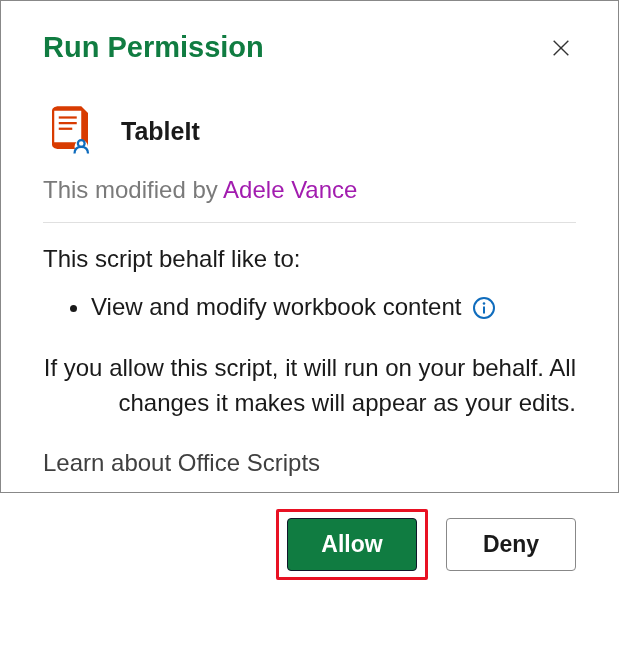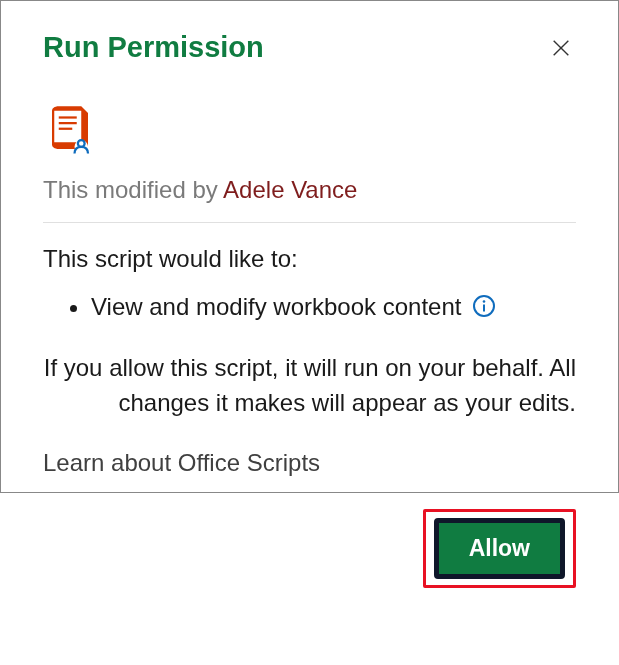--- a/index.html
+++ b/index.html
@@ -56,21 +56,21 @@
       font-size: 25px;
       font-weight: 600;
       color: #1a1a1a;
     }
     .modified-by {
       margin-top: 18px;
       font-size: 24px;
       color: #7a7a7a;
     }
     .modified-by a {
-      color: #7f1d1d;
+      color: #a21caf;
       text-decoration: none;
     }
     .divider {
       border: none;
       border-top: 1px solid #e0e0e0;
       margin-top: 18px;
     }
     .permissions-intro {
       margin-top: 22px;
       font-size: 24px;
@@ -81,21 +81,21 @@
       padding-left: 48px;
       list-style: disc;
     }
     .permissions-list li {
       font-size: 24px;
       color: #1a1a1a;
       display: list-item;
     }
     .perm-row {
       display: inline-flex;
-      align-items: flex-start;
+      align-items: flex-end;
       gap: 10px;
     }
     .info-icon {
       display: inline-flex;
       align-items: center;
       justify-content: center;
       width: 26px;
       height: 26px;
     }
     .disclaimer {
@@ -123,21 +123,21 @@
       font-size: 23px;
       font-weight: 600;
       padding: 12px 30px;
       border-radius: 4px;
       cursor: pointer;
       min-width: 130px;
     }
     .btn-primary {
       background: #107c41;
       color: #fff;
-      border: 5px solid #0f172a;
+      border: 1px solid #0f172a;
     }
     .btn-secondary {
       background: #fff;
       color: #1a1a1a;
       border: 1px solid #888;
     }
     .highlight-box {
       border: 3px solid #e81123;
       padding: 6px 8px;
       border-radius: 2px;
@@ -166,29 +166,30 @@
         <path d="M8 6 C8 4 10 2 14 2 L34 2 L40 8 L40 36 C40 38 38 40 34 40 L14 40 C10 40 8 38 8 36 Z" fill="#d83b01"></path>
         <path d="M10 6 L34 6 L34 34 L10 34 Z" fill="#fff"></path>
         <line x1="14" y1="12" x2="30" y2="12" stroke="#d83b01" stroke-width="2"></line>
         <line x1="14" y1="17" x2="30" y2="17" stroke="#d83b01" stroke-width="2"></line>
         <line x1="14" y1="22" x2="26" y2="22" stroke="#d83b01" stroke-width="2"></line>
         <circle cx="34" cy="38" r="6" fill="#fff"></circle>
         <circle cx="34" cy="35" r="3" fill="none" stroke="#0f6cbd" stroke-width="2"></circle>
         <path d="M28 44 C28 40 30 38 34 38 C38 38 40 40 40 44" fill="none" stroke="#0f6cbd" stroke-width="2"></path>
       </svg>
     </span>
+    <div class="script-name">TableIt</div>
   </div>
 
   <div class="modified-by">
     <span>This modified by </span><a href="#">Adele Vance</a>
   </div>
 
   <hr class="divider">
 
-  <div class="permissions-intro">This script would like to:</div>
+  <div class="permissions-intro">This script behalf like to:</div>
 
   <ul class="permissions-list">
     <li>
       <span class="perm-row">
         <span>View and modify workbook content</span>
         <span class="info-icon">
           <svg viewBox="0 0 24 24" width="24" height="24">
             <circle cx="12" cy="12" r="10" fill="none" stroke="#0f6cbd" stroke-width="2"></circle>
             <circle cx="12" cy="7.5" r="1.3" fill="#0f6cbd"></circle>
             <rect x="11" y="10.5" width="2" height="7" fill="#0f6cbd"></rect>
@@ -199,15 +200,16 @@
   </ul>
 
   <p class="disclaimer">If you allow this script, it will run on your behalf. All changes it makes will appear as your edits.</p>
 
   <a href="#" class="learn-link">Learn about Office Scripts</a>
 
   <div class="button-row">
     <span class="highlight-box">
       <button class="btn btn-primary">Allow</button>
     </span>
+    <button class="btn btn-secondary">Deny</button>
   </div>
 
 </div>
 
 </body></html>

